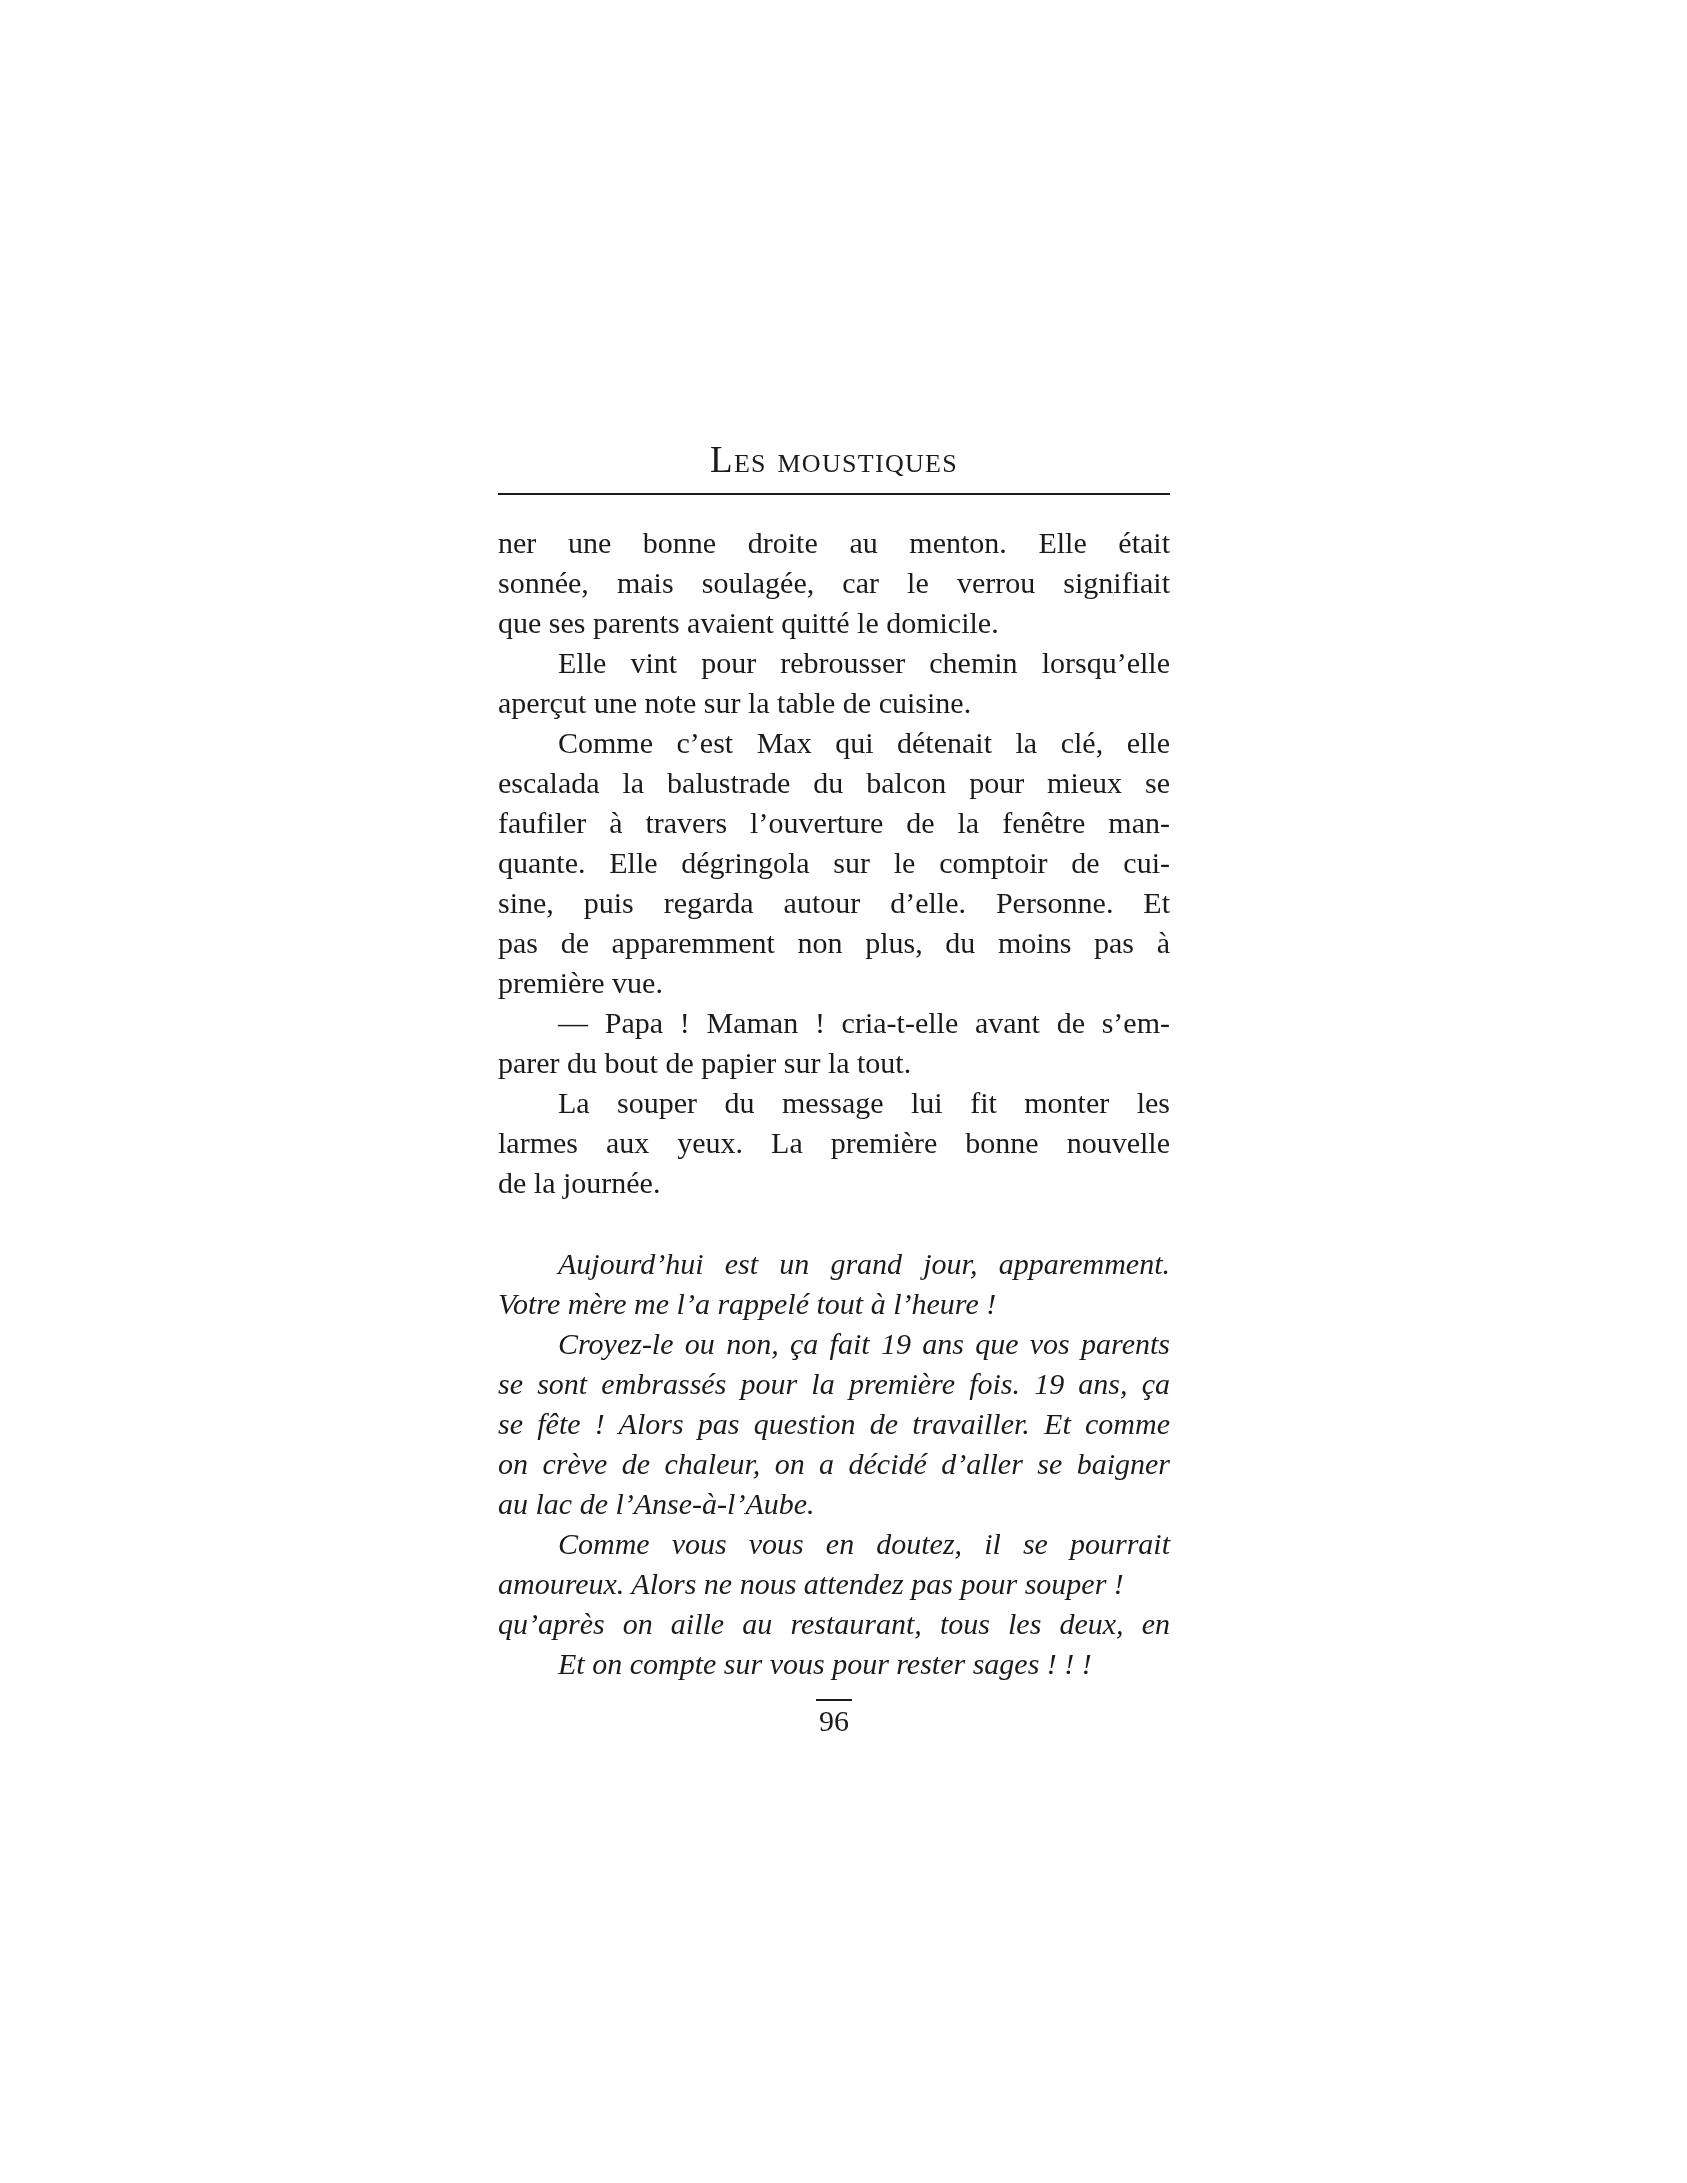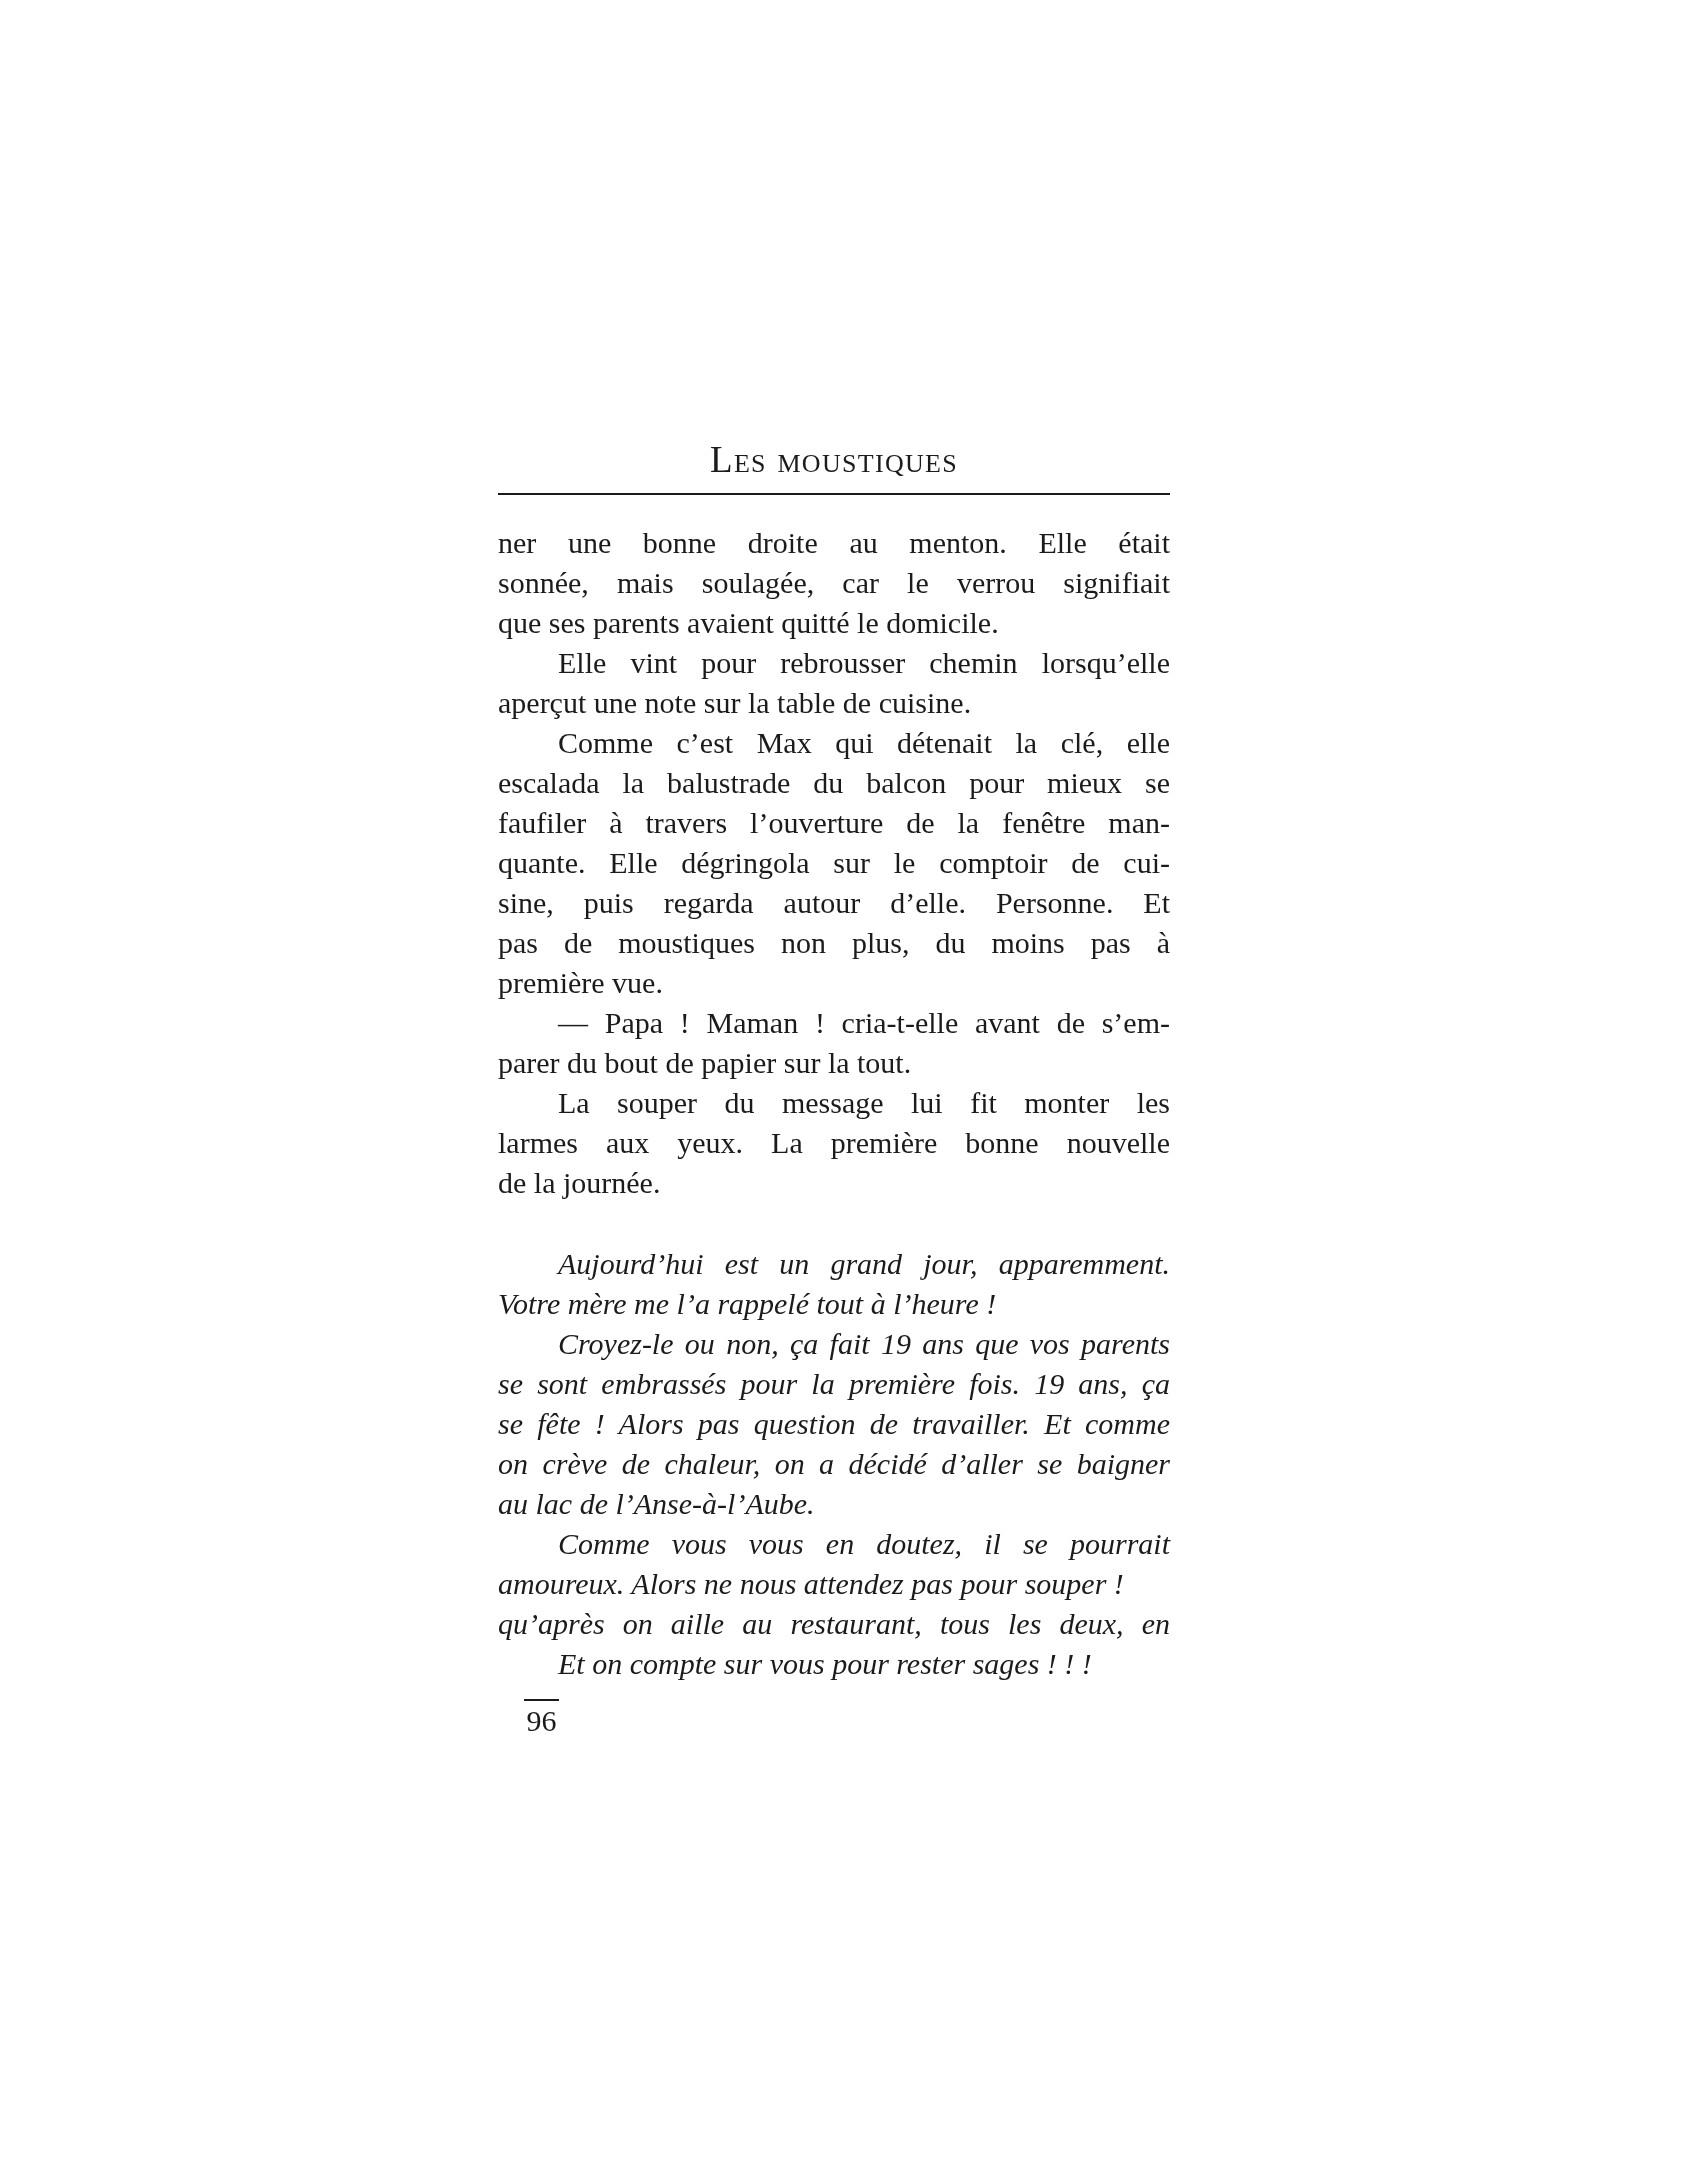--- a/index.html
+++ b/index.html
@@ -45,24 +45,24 @@
   }
   .line.j {
     text-align: justify;
     text-align-last: justify;
   }
   .line.ind {
     text-indent: 60px;
   }
   .pagenum-block {
     position: absolute;
-    left: 524px;
+    left: 498px;
     top: 1699px;
     width: 672px;
-    text-align: left;
+    text-align: center;
   }
   .pagenum-inner {
     display: inline-block;
     border-top: 2px solid #1b1b1b;
     padding: 2.6px 2.6px 0 2.6px;
     font-size: 30px;
     line-height: 1.1;
   }
 </style>
 </head>
@@ -83,21 +83,21 @@
           <div class="para">
             <div class="line j ind">Elle vint pour rebrousser chemin lorsqu’elle</div>
             <div class="line">aperçut une note sur la table de cuisine.</div>
           </div>
           <div class="para">
             <div class="line j ind">Comme c’est Max qui détenait la clé, elle</div>
             <div class="line j">escalada la balustrade du balcon pour mieux se</div>
             <div class="line j">faufiler à travers l’ouverture de la fenêtre man-</div>
             <div class="line j">quante. Elle dégringola sur le comptoir de cui-</div>
             <div class="line j">sine, puis regarda autour d’elle. Personne. Et</div>
-            <div class="line j">pas de moustiques non plus, du moins pas à</div>
+            <div class="line j">pas de apparemment non plus, du moins pas à</div>
             <div class="line">première vue.</div>
           </div>
           <div class="para">
             <div class="line j ind">— Papa ! Maman ! cria-t-elle avant de s’em-</div>
             <div class="line">parer du bout de papier sur la tout.</div>
           </div>
           <div class="para">
             <div class="line j ind">La souper du message lui fit monter les</div>
             <div class="line j">larmes aux yeux. La première bonne nouvelle</div>
             <div class="line">de la journée.</div>

